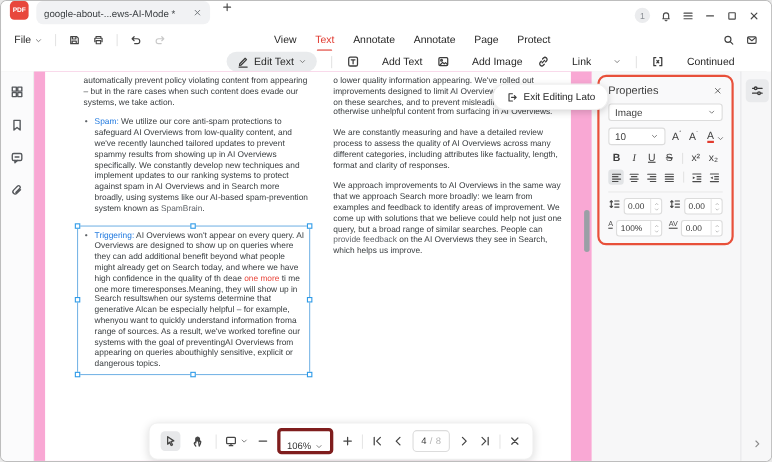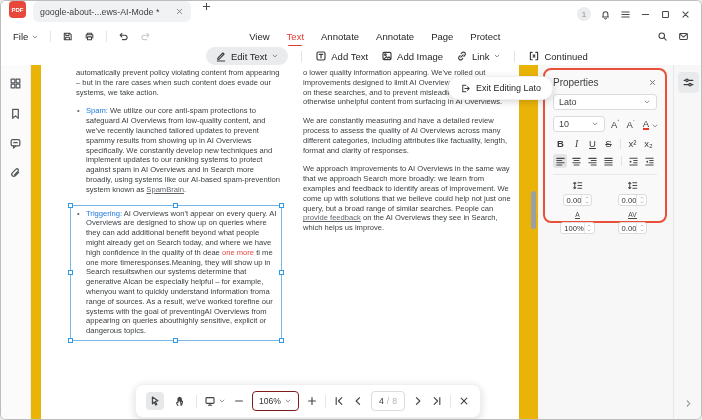--- a/index.html
+++ b/index.html
@@ -26,43 +26,43 @@
   .menu-item{position:relative;cursor:default;}
   .menu-item.active{color:#e0392f;}
   .menu-item.active::after{content:"";position:absolute;left:50%;transform:translateX(-50%);bottom:-5px;width:14px;height:2px;background:#e0392f;border-radius:1px;}
   .sp1{flex:1;} .sp2{flex:1.6;}
   .mb-icons{display:flex;align-items:center;gap:10px;padding-right:12px;}
   
   .toolbar{position:absolute;top:45px;left:0;right:4px;height:19px;display:flex;align-items:flex-end;background:#fff;border-bottom:1px solid #ececec;font-size:9.5px;color:#262626;}
   .tb-off{flex:0 0 205px;}
   .tgroup{display:flex;align-items:center;gap:13px;}
   .pill{display:flex;align-items:center;gap:4px;background:#e9ebed;border-radius:10px;height:18px;padding:0 9px;}
-  .tbtn{display:flex;align-items:center;gap:4px;}
+  .tbtn{display:flex;align-items:center;gap:20px;}
   .ti{width:12px;height:12px;color:#3c3c3c;}
   .chev8{width:8px;height:8px;color:#6a6a6a;}
   
   .left-rail{position:absolute;top:64px;left:0;width:30px;bottom:0;background:#fbfbfc;border-right:1px solid #ededed;display:flex;flex-direction:column;align-items:center;gap:17px;padding-top:12px;box-sizing:border-box;}
   .rail-ic{width:13px;height:13px;color:#55585c;}
-  .doc-area{position:absolute;top:64px;left:30px;width:507px;bottom:0;background:#eab308;overflow:hidden;}
+  .doc-area{position:absolute;top:64px;left:30px;width:507px;bottom:0;background:#f9a8d4;overflow:hidden;}
   .page{position:absolute;left:10px;top:0;width:478px;height:100%;background:#fff;}
   .scroll-thumb{position:absolute;right:2px;top:126px;width:5px;height:38px;border-radius:3px;background:#9aa0a6;}
   .props-area{position:absolute;top:64px;left:537px;width:135px;bottom:0;background:#f7f7f8;}
   .right-rail{position:absolute;top:64px;left:672px;right:0;bottom:0;background:#f7f7f8;border-left:1px solid #e7e7e8;}
   .rr-btn{position:absolute;top:7px;left:4px;width:21px;height:21px;background:#e9eaec;border-radius:4px;display:flex;align-items:center;justify-content:center;color:#3a3a3a;}
   .rr-btn svg{width:13px;height:13px;}
   .rr-collapse{position:absolute;bottom:10px;left:9px;width:11px;height:11px;color:#8a8a8a;transform:rotate(-90deg);}
   
   .col{position:absolute;top:3px;font-size:7.6px;line-height:9.8px;color:#3c4043;}
   .col-left{left:35px;width:206px;}
   .col-right{left:262px;width:212px;}
   .para{margin:0 0 9px 0;}
   .bullet{position:relative;padding-left:10px;}
   .bdot{position:absolute;left:1px;top:0;color:#5f6368;}
   .lbl-blue{color:#2079df;}
-  .doclink{color:#5f6368;text-decoration:underline;margin-top:37px;}
+  .doclink{color:#5f6368;margin-top:37px;}
   .red-ins{color:#e8473c;}
   .doc-h{margin:13px 0 7px 0;font-size:9.8px;line-height:13px;font-weight:bold;color:#1a66d1;}
   
   .selbox{position:relative;border:1px solid #7ab6e6;margin:10px 0 0 -6px;padding:3px 4px 4px 5px;}
   .hdl{position:absolute;width:5px;height:5px;background:#fff;border:1px solid #2f9be8;box-sizing:border-box;}
   .h-nw{left:-3px;top:-3px;} .h-n{left:50%;margin-left:-3px;top:-3px;} .h-ne{right:-3px;top:-3px;}
   .h-w{left:-3px;top:50%;margin-top:-3px;} .h-e{right:-3px;top:50%;margin-top:-3px;}
   .h-sw{left:-3px;bottom:-3px;} .h-s{left:50%;margin-left:-3px;bottom:-3px;} .h-se{right:-3px;bottom:-3px;}
   
   .exit-btn{position:absolute;left:447px;top:75px;height:22px;background:#fff;border:1px solid #f0f0f0;border-radius:11px;box-shadow:0 2px 7px rgba(0,0,0,.16);display:flex;align-items:center;gap:5px;padding:0 11px;font-size:9px;color:#262626;z-index:5;}
@@ -85,35 +85,35 @@
   .stbtn{width:15px;text-align:center;font-size:9.5px;color:#3c3c3c;}
   .stbtn.b{font-weight:bold;} .stbtn.i{font-style:italic;font-family:"Liberation Serif",serif;}
   .stbtn.u{text-decoration:underline;} .stbtn.s{text-decoration:line-through;}
   .vsep{width:1px;height:10px;background:#e3e3e3;margin:0 3px;}
   .align-row{display:flex;align-items:center;gap:2px;margin-top:5px;}
   .albtn{width:15px;height:14px;display:flex;align-items:center;justify-content:center;border-radius:3px;color:#4a4a4a;}
   .albtn.active{background:#e2e4e6;}
   .albtn svg{width:11px;height:11px;}
   .pdiv{height:1px;background:#e9e9e9;margin:6px 0 5px 0;}
   .spin-grid{display:grid;grid-template-columns:1fr 1fr;gap:5px 6px;}
-  .spin{display:flex;align-items:center;gap:3px;flex-direction:column;}
+  .spin{display:flex;align-items:flex-start;gap:3px;}
   .spin-ic{width:11px;height:11px;color:#4a4a4a;flex:none;}
   .spin-txt{font-size:6.6px;color:#4a4a4a;flex:none;border-bottom:1px solid #4a4a4a;line-height:7px;}
   .spinbox{flex:1;display:flex;align-items:center;height:15px;background:#fff;border:1px solid #dcdcdc;border-radius:3px;box-sizing:border-box;overflow:hidden;}
   .spin-val{flex:1;font-size:7.6px;padding-left:3px;color:#333;}
   .steppers{width:9px;border-left:1px solid #e6e6e6;display:flex;flex-direction:column;align-items:center;justify-content:center;height:100%;color:#8a8a8a;}
   .steppers svg{width:6px;height:5px;}
   .steppers svg.up{transform:rotate(180deg);}
   
   .statusbar{position:absolute;left:134px;top:383px;height:32px;background:#fff;border:1px solid #f0f0f0;border-radius:8px;box-shadow:0 2px 9px rgba(0,0,0,.15);display:flex;align-items:center;gap:7px;padding:0 10px;z-index:5;color:#454545;}
   .sb-ic{width:12px;height:12px;color:#454545;}
   .sb-btn{display:flex;align-items:center;justify-content:center;width:18px;height:18px;border-radius:4px;}
   .sb-btn.active{background:#e7e8ea;}
   .sb-sep{width:1px;height:13px;background:#e6e6e6;}
-  .zoom-box{display:flex;align-items:center;gap:3px;height:18px;border:1px solid #7f1d1d;border-radius:4px;padding:0 6px;font-size:8.6px;color:#333;}
+  .zoom-box{display:flex;align-items:flex-end;gap:3px;height:18px;border:3px solid #7f1d1d;border-radius:4px;padding:0 6px;font-size:8.6px;color:#333;}
   .page-box{display:flex;align-items:center;gap:3px;height:18px;border:1px solid #dcdcdc;border-radius:4px;padding:0 7px;font-size:8.6px;}
   .pg-cur{color:#333;} .pg-sep,.pg-tot{color:#b3b3b3;}
   .mode-btn{display:flex;align-items:center;gap:2px;}
 </style>
 </head>
 <body>
 
 <svg width="0" height="0" style="position:absolute">
  <defs>
   <symbol id="chev" viewBox="0 0 12 12">
@@ -420,21 +420,21 @@
 
   <div class="props-area">
     <div class="props-panel">
       <div class="ph">
         <span class="ph-title">Properties</span>
         <svg class="ic">
             <use href="#close"></use>
           </svg>
       </div>
       <div class="psel font-sel">
-        <span>Lato</span>
+        <span>Image</span>
         <svg class="ic chev8">
             <use href="#chev"></use>
           </svg>
       </div>
       <div class="size-row">
         <div class="psel size-sel">
           <span>10</span>
           <svg class="ic chev8">
               <use href="#chev"></use>
             </svg>

